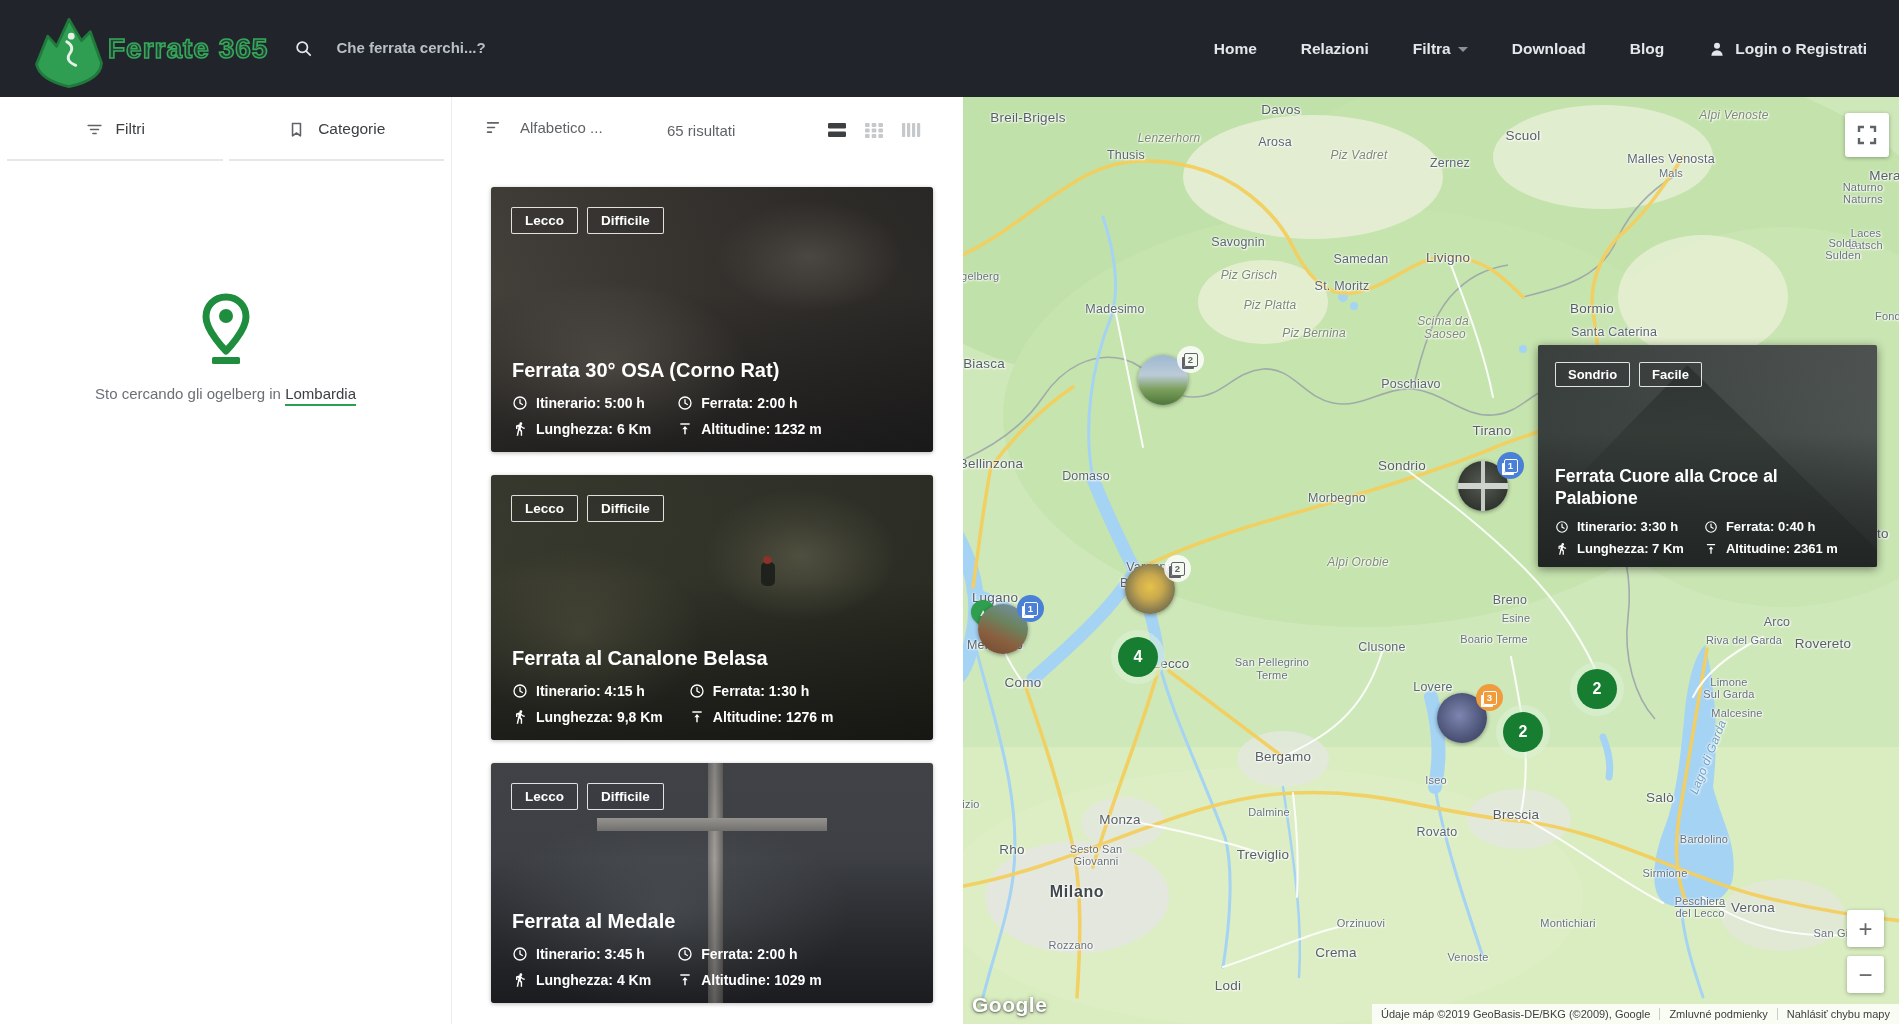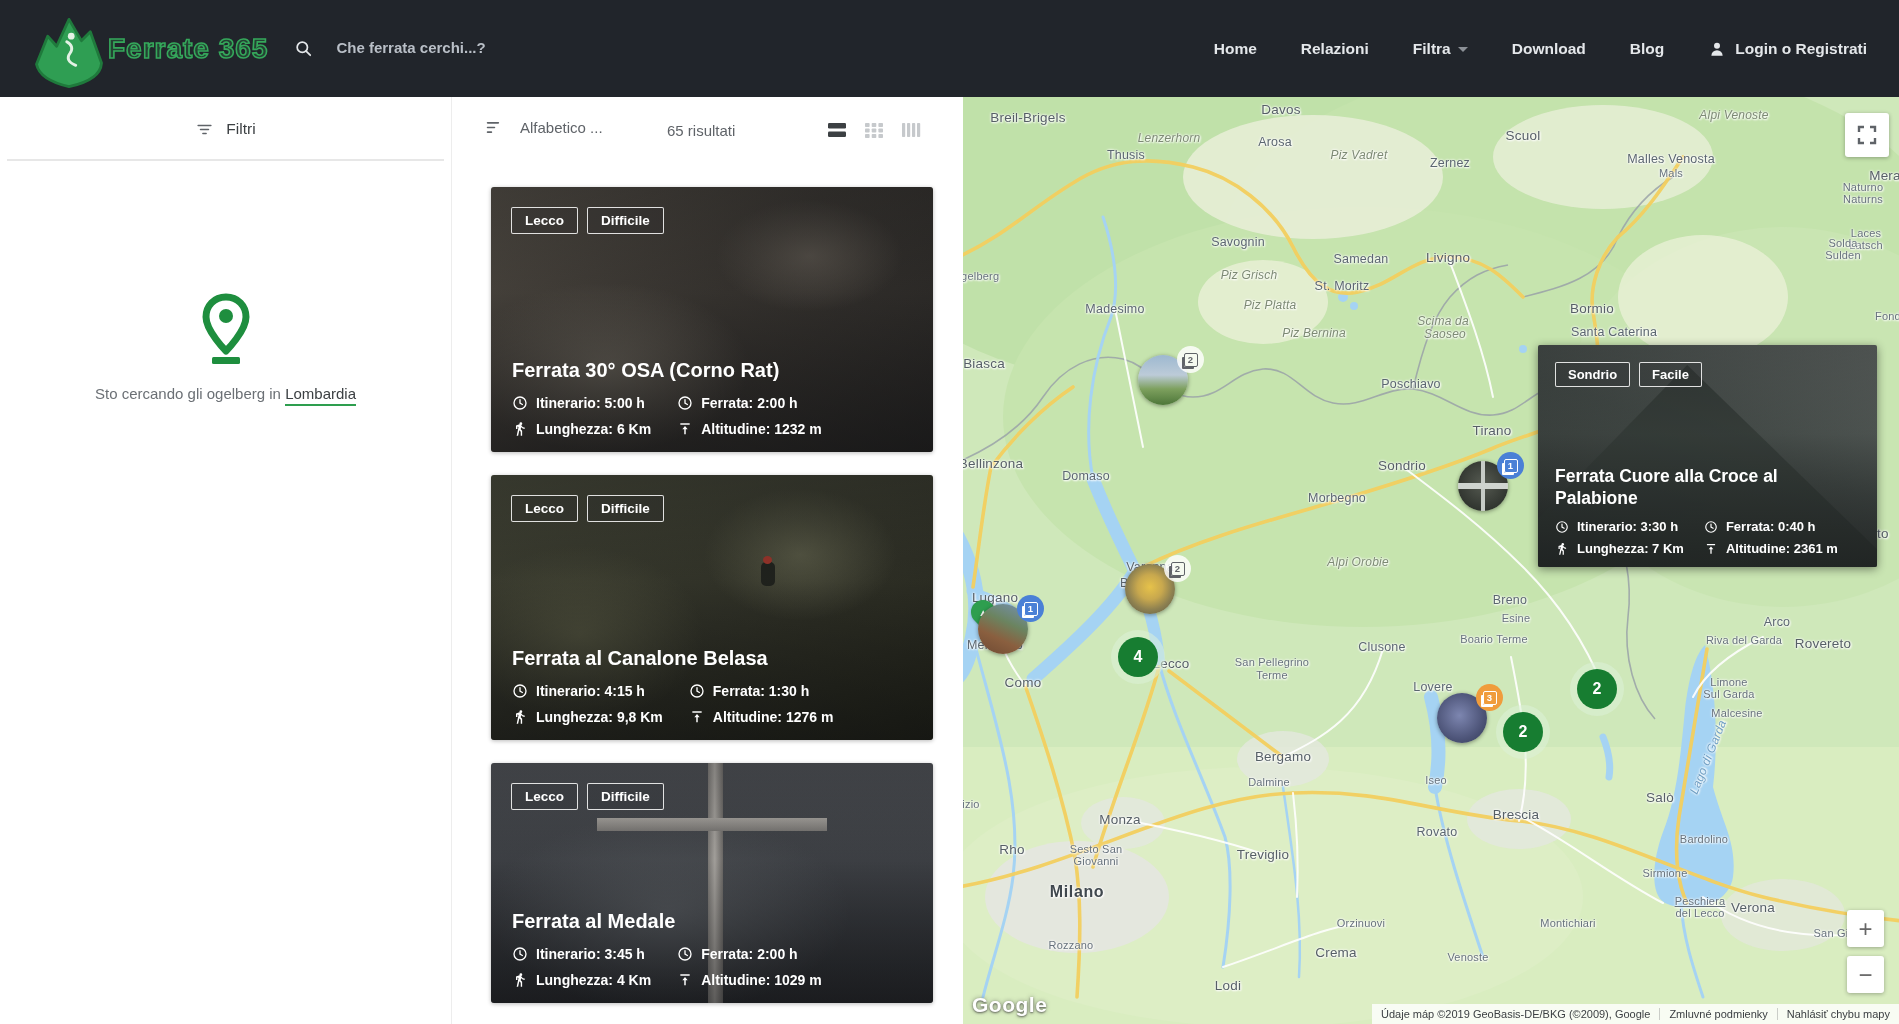--- a/index.html
+++ b/index.html
@@ -208,20 +208,26 @@
 
 <aside class="sidebar">
   <div class="sidetabs">
     <button class="sidetab">
       <svg viewBox="0 0 24 24">
         <line x1="4" y1="7" x2="20" y2="7" stroke="#5f6368" stroke-width="2" stroke-linecap="round"></line>
         <line x1="7" y1="12" x2="17" y2="12" stroke="#5f6368" stroke-width="2" stroke-linecap="round"></line>
         <line x1="10" y1="17" x2="14" y2="17" stroke="#5f6368" stroke-width="2" stroke-linecap="round"></line>
       </svg>
       <span>Filtri</span>
+    </button>
+    <button class="sidetab">
+      <svg viewBox="0 0 24 24">
+        <path d="M7 4.5h10V20l-5-3.6L7 20z" fill="none" stroke="#5f6368" stroke-width="2" stroke-linejoin="round"></path>
+      </svg>
+      <span>Categorie</span>
     </button>
   </div>
   <div class="side-empty">
     <svg class="bigpin" width="52" height="72" viewBox="0 0 52 72">
       <path d="M26 4 C14 4 6 13 6 24 C6 38 26 58 26 58 C26 58 46 38 46 24 C46 13 38 4 26 4 Z" fill="none" stroke="#1e8e3e" stroke-width="7" stroke-linejoin="round"></path>
       <circle cx="26" cy="23" r="7" fill="#1e8e3e"></circle>
       <rect x="12" y="64" width="28" height="7" rx="1.5" fill="#1e8e3e"></rect>
     </svg>
     <div class="side-text">
       <span>Sto cercando gli ogelberg in</span>
@@ -540,21 +546,21 @@
       <span class="maplabel s" style="left: 531px; top: 542px;">Boario Terme</span>
       <span class="maplabel" style="left: 814px; top: 525px;">Arco</span>
       <span class="maplabel s" style="left: 781px; top: 543px;">Riva del Garda</span>
       <span class="maplabel m" style="left: 860px; top: 546px;">Rovereto</span>
       <span class="maplabel" style="left: 470px; top: 590px;">Lovere</span>
       <span class="maplabel s" style="left: 766px; top: 585px;">Limone</span>
       <span class="maplabel s" style="left: 766px; top: 597px;">Sul Garda</span>
       <span class="maplabel s" style="left: 774px; top: 616px;">Malcesine</span>
       <span class="maplabel m" style="left: 916px; top: 436px;">nto</span>
       <span class="maplabel m" style="left: 320px; top: 659px;">Bergamo</span>
-      <span class="maplabel s" style="left: 306px; top: 685px;">Dalmine</span>
+      <span class="maplabel s" style="left: 306px; top: 715px;">Dalmine</span>
       <span class="maplabel s" style="left: 473px; top: 683px;">Iseo</span>
       <span class="maplabel" style="left: 474px; top: 735px;">Rovato</span>
       <span class="maplabel m" style="left: 553px; top: 717px;">Brescia</span>
       <span class="maplabel m" style="left: 697px; top: 700px;">Salò</span>
       <span class="maplabel w" style="left: 745px; top: 660px; transform: translate(-50%, -50%) rotate(-68deg);">Lago di Garda</span>
       <span class="maplabel s" style="left: 8px; top: 707px;">izio</span>
       <span class="maplabel m" style="left: 157px; top: 722px;">Monza</span>
       <span class="maplabel s" style="left: 133px; top: 752px;">Sesto San</span>
       <span class="maplabel s" style="left: 133px; top: 764px;">Giovanni</span>
       <span class="maplabel m" style="left: 49px; top: 752px;">Rho</span>

